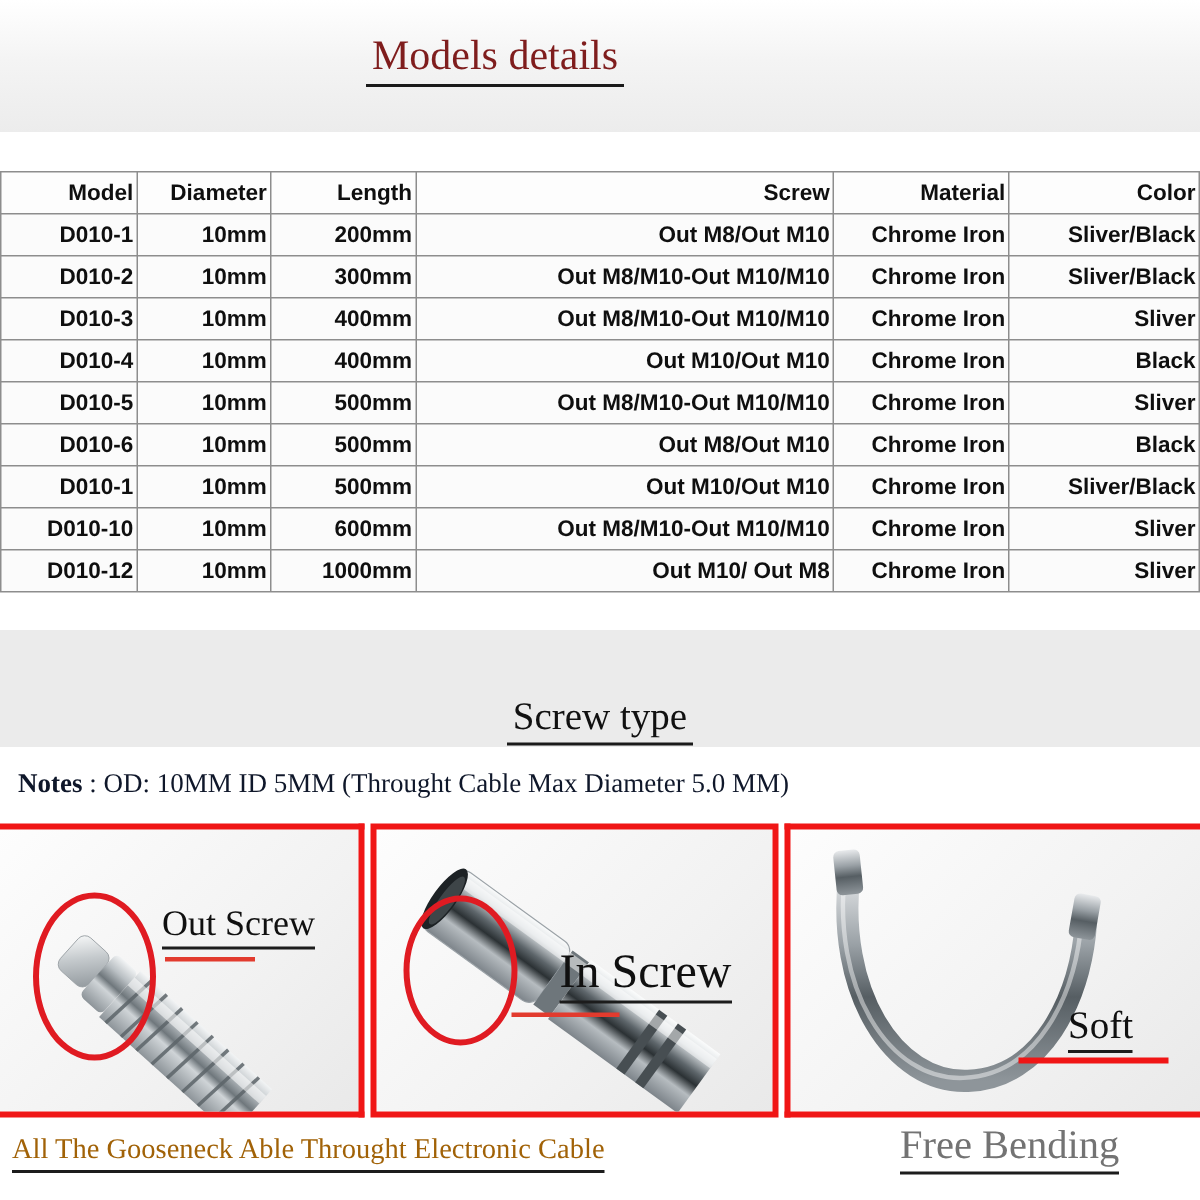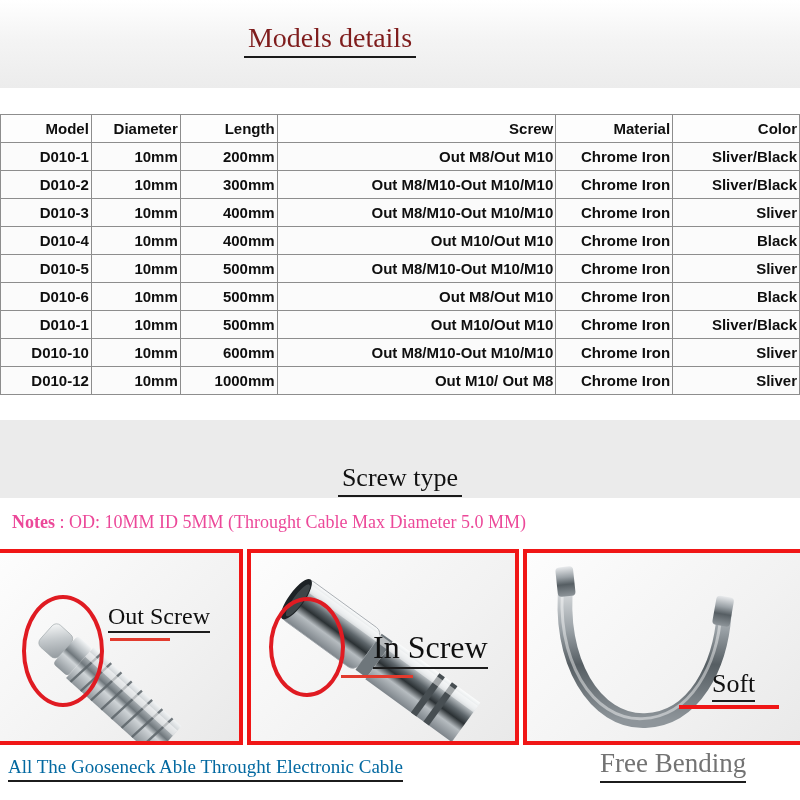--- a/index.html
+++ b/index.html
@@ -117,21 +117,21 @@
   
   .notes-bar {
     position: absolute; left: 0; top: 498px; width: 800px; height: 48px;
     background: #ffffff; z-index: 3;
     display: flex; align-items: center;
   }
   .notes-text {
     padding-left: 12px;
     font-family: "Liberation Serif", serif;
     font-size: 18px;
-    color: #ec4899;
+    color: #0f172a;
     white-space: nowrap;
   }
   .notes-text .lbl { font-weight: bold; }
 
   
   .panels {
     position: absolute; left: 0; top: 549px; width: 800px; height: 196px;
     z-index: 3;
     padding-left: 36px;
   }
@@ -177,21 +177,21 @@
   .art { position: absolute; inset: 0; z-index: 4; }
 
   
   .caption-row {
     position: absolute; left: 0; top: 748px; width: 800px; height: 52px;
     background: #ffffff; z-index: 3;
   }
   .cap-left {
     position: absolute; left: 8px; top: 8px;
     font-family: "Liberation Serif", serif;
-    font-size: 19px; color: #0369a1; white-space: nowrap;
+    font-size: 19px; color: #a16207; white-space: nowrap;
   }
   .cap-left span { border-bottom: 2px solid #1c1c1c; padding-bottom: 3px; }
   .cap-right {
     position: absolute; left: 600px; top: 0px;
     font-family: "Liberation Serif", serif;
     font-size: 27px; color: #737373; white-space: nowrap;
   }
   .cap-right span { border-bottom: 2px solid #1c1c1c; padding-bottom: 3px; }
 </style>
 </head>

